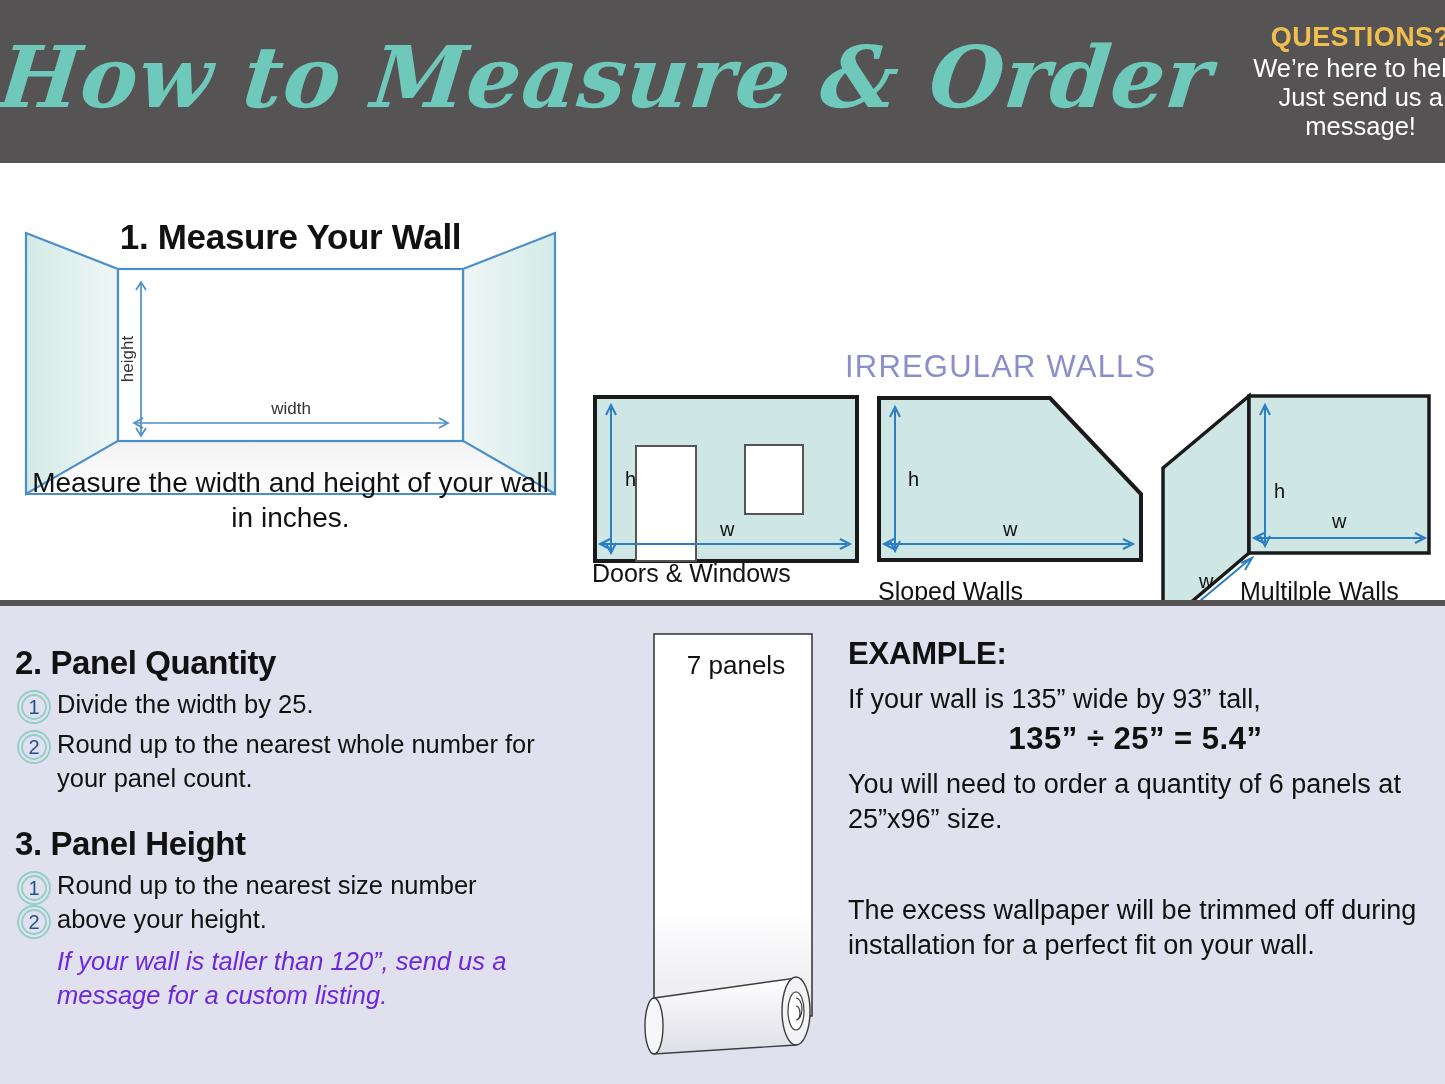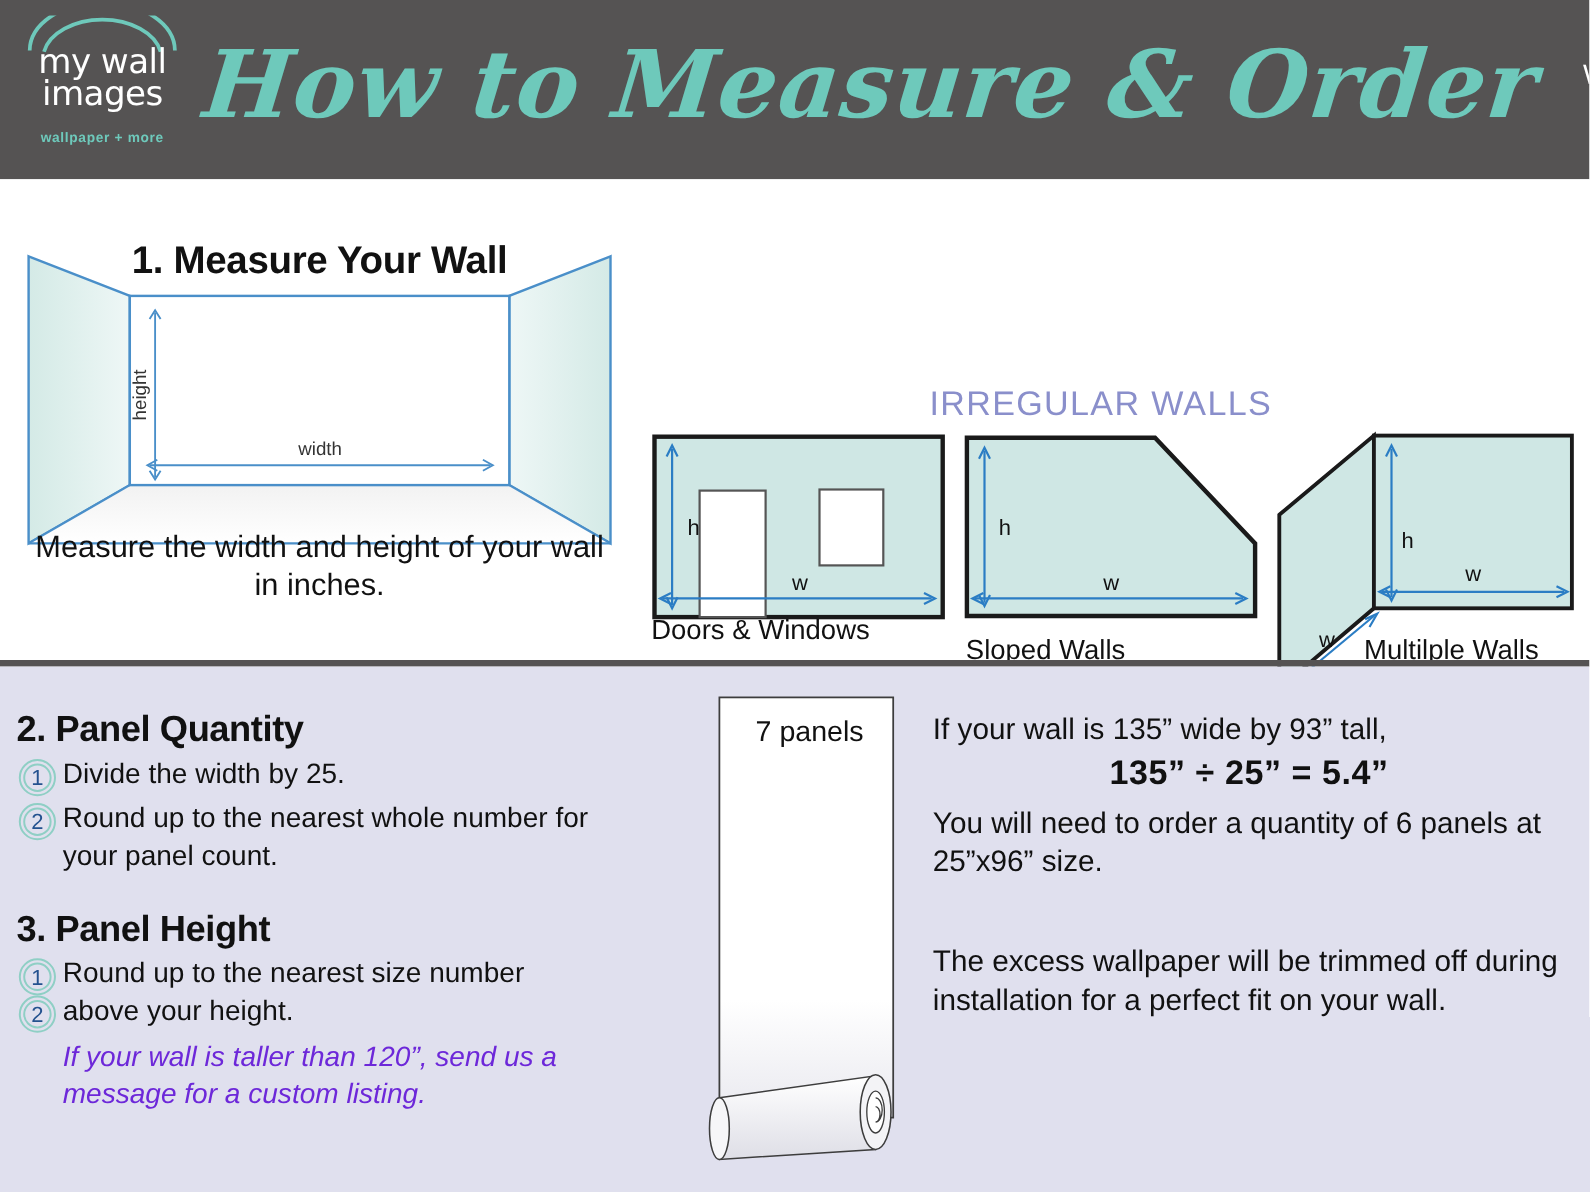--- a/index.html
+++ b/index.html
@@ -56,21 +56,21 @@
   }
   .help-box .ht {
     color:#ffffff; font-size:25.5px; line-height:1.14; margin-top:1px;
   }
 
   
   .sec1 { position:absolute; left:0; top:163px; width:1445px; height:440px; background:#fff; }
 
   .room { position:absolute; left:18px; top:28px; width:545px; height:360px; }
   .room-caption {
-    position:absolute; left:18px; top:316px; width:545px;
+    position:absolute; left:18px; top:302px; width:545px;
     text-align:center; font-size:28px; line-height:1.26; color:#111;
   }
 
   .h1-title {
     position:absolute; left:18px; top:26px; width:545px;
     text-align:center;
     font-size:35px; font-weight:bold; letter-spacing:-.3px; color:#111;
     z-index:5;
     margin-top:28px;
   }
@@ -114,31 +114,20 @@
     font-size:26px; color:#111;
   }
 </style>
 </head>
 <body>
 
 <div class="page">
 
   <div class="header">
 
-    <div class="logo-box">
-      <svg class="logo-arcs" width="138" height="34" viewBox="0 0 138 34">
-        <path d="M3 32 A 66 44 0 0 1 135 32" fill="none" stroke="#6ec9bb" stroke-width="3.4"></path>
-        <path d="M16 33 A 54 36 0 0 1 122 33" fill="none" stroke="#6ec9bb" stroke-width="3.4"></path>
-      </svg>
-      <div class="logo-word">
-        <div>my wall</div>
-        <div>images</div>
-      </div>
-      <div class="logo-tag">wallpaper + more</div>
-    </div>
 
     <div class="title-script">How to Measure &amp; Order</div>
 
     <div class="help-box">
       <div class="q">QUESTIONS?</div>
       <div class="ht">We’re here to help. Just send us a message!</div>
     </div>
   </div>
 
   <div class="sec1">
@@ -327,20 +316,21 @@
 
       <path d="M18 368 L160 348 L160 415 L18 424 Z" fill="url(#rollG)" stroke="#3d3d3d" stroke-width="1.4"></path>
       <ellipse cx="160" cy="381" rx="14" ry="34" fill="#f3f3f6" stroke="#3d3d3d" stroke-width="1.4"></ellipse>
       <ellipse cx="160" cy="381" rx="8" ry="19" fill="#ffffff" stroke="#3d3d3d" stroke-width="1.2"></ellipse>
       <path d="M160 368 a6 11 0 1 1 0 22 a4 7 0 1 0 0 -14" fill="none" stroke="#3d3d3d" stroke-width="1.2"></path>
       <ellipse cx="18" cy="396" rx="9" ry="28" fill="#f6f6f8" stroke="#3d3d3d" stroke-width="1.4"></ellipse>
     </svg>
     <div class="roll-label">7 panels</div>
 
     <div class="col-right">
+      <div class="ex-h">EXAMPLE:</div>
       <div class="ex-line">If your wall is 135” wide by 93” tall,</div>
       <div class="ex-eq">135” ÷ 25” = 5.4”</div>
       <div class="ex-line">You will need to order a quantity of 6 panels at 25”x96” size.</div>
       <div class="ex-line" style="margin-top:56px;">The excess wallpaper will be trimmed off during installation for a perfect fit on your wall.</div>
     </div>
 
    </div>
   </div>
 
 </div>

